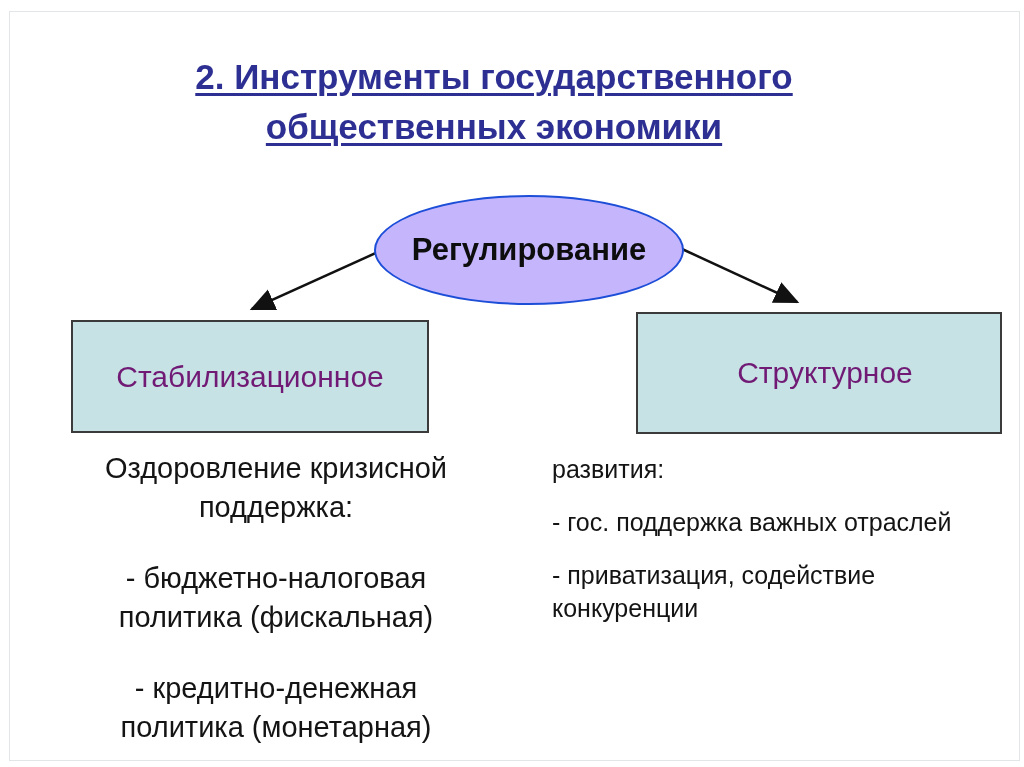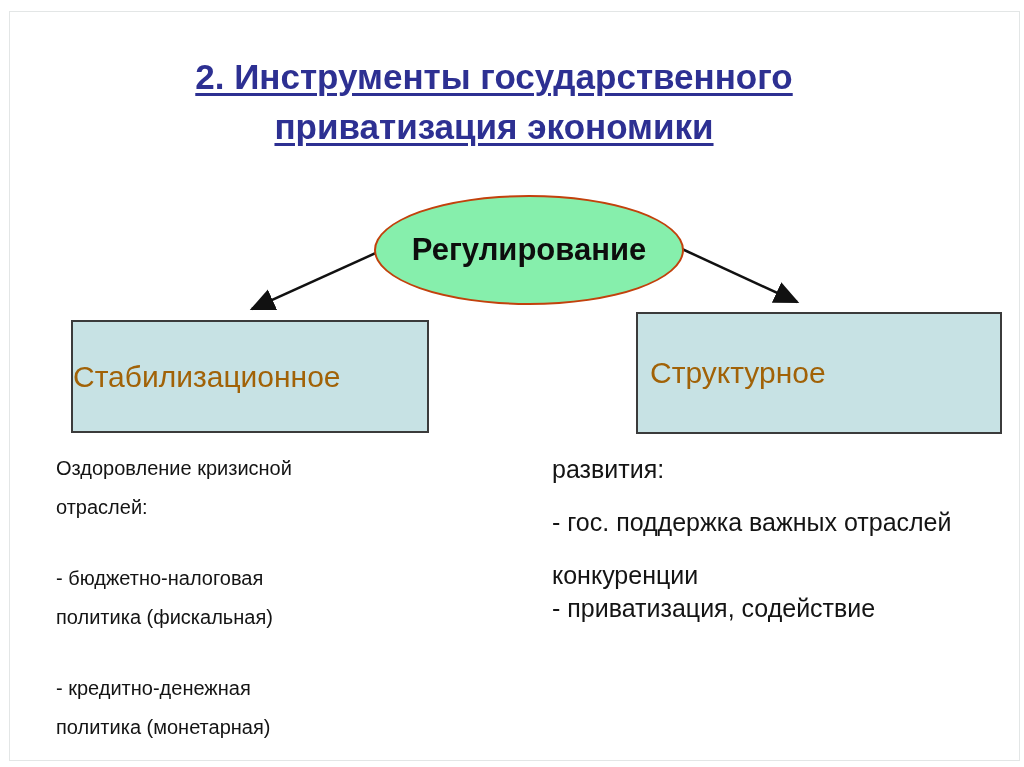--- a/index.html
+++ b/index.html
@@ -42,59 +42,60 @@
   }
   .connector-layer {
     position: absolute;
     left: 0; top: 0;
     width: 1024px; height: 767px;
   }
   .root-ellipse {
     position: absolute;
     left: 370px; top: 187px;
     width: 310px; height: 110px;
-    background: #86efac;
-    border: 2px solid #c2410c;
+    background: #c4b5fd;
+    border: 2px solid #1d4ed8;
     border-radius: 50%;
     display: flex;
     align-items: center;
     justify-content: center;
     font-size: 31px;
     font-weight: bold;
     color: #0d0d0d;
   }
   .branch-box {
     position: absolute;
     background: #c7e2e4;
     border: 2px solid #3b3b3b;
     display: flex;
     align-items: center;
+    justify-content: center;
     font-size: 30px;
-    color: #a16207;
+    color: #701a75;
   }
   .box-left  { left: 67px;  top: 312px; width: 358px; height: 113px; }
   .box-right { left: 632px; top: 304px; width: 366px; height: 122px; padding-left: 12px; }
   .text-col { position: absolute; color: #141414; }
-  .col-left  { left: 52px;  top: 441px; width: 440px; font-size: 20px; line-height: 39px; }
+  .col-left  { left: 52px;  top: 441px; width: 440px; font-size: 29px; line-height: 39px; text-align: center; }
   .col-right { left: 548px; top: 445px; width: 462px; font-size: 25px; line-height: 33px; }
   .col-left  .para { margin-bottom: 32px; }
   .col-right .para { margin-bottom: 20px; }
   .para:last-child { margin-bottom: 0; }
   .line { display: block; }
 </style>
 </head>
 <body>
 
 <div class="slide">
 
   <div class="frame"></div>
 
   <h1 class="page-title">
     <span class="line">2. Инструменты государственного</span>
-    <span class="line">приватизация экономики</span>
+    <span class="line">общественных экономики</span>
   </h1>
 
   <svg class="connector-layer" width="1024" height="767" viewBox="0 0 1024 767" xmlns="http://www.w3.org/2000/svg">
     <defs>
       <marker id="arrowhead" markerWidth="12" markerHeight="10" refX="9" refY="4.5" orient="auto">
         <path d="M0,0 L10,4.5 L0,9 z" fill="#111111"></path>
       </marker>
     </defs>
     <line x1="374" y1="244" x2="248" y2="301" stroke="#111111" stroke-width="2.5" marker-end="url(#arrowhead)"></line>
     <line x1="678" y1="241" x2="793" y2="294" stroke="#111111" stroke-width="2.5" marker-end="url(#arrowhead)"></line>
@@ -108,38 +109,38 @@
     <span>Стабилизационное</span>
   </div>
 
   <div class="branch-box box-right">
     <span>Структурное</span>
   </div>
 
   <div class="text-col col-left">
     <div class="para">
       <span class="line">Оздоровление кризисной</span>
-      <span class="line">отраслей:</span>
+      <span class="line">поддержка:</span>
     </div>
     <div class="para">
       <span class="line">- бюджетно-налоговая</span>
       <span class="line">политика (фискальная)</span>
     </div>
     <div class="para">
       <span class="line">- кредитно-денежная</span>
       <span class="line">политика (монетарная)</span>
     </div>
   </div>
 
   <div class="text-col col-right">
     <div class="para">
       <span class="line">развития:</span>
     </div>
     <div class="para">
       <span class="line">- гос. поддержка важных отраслей</span>
     </div>
     <div class="para">
+      <span class="line">- приватизация, содействие</span>
       <span class="line">конкуренции</span>
-      <span class="line">- приватизация, содействие</span>
     </div>
   </div>
 
 </div>
 
 </body></html>

